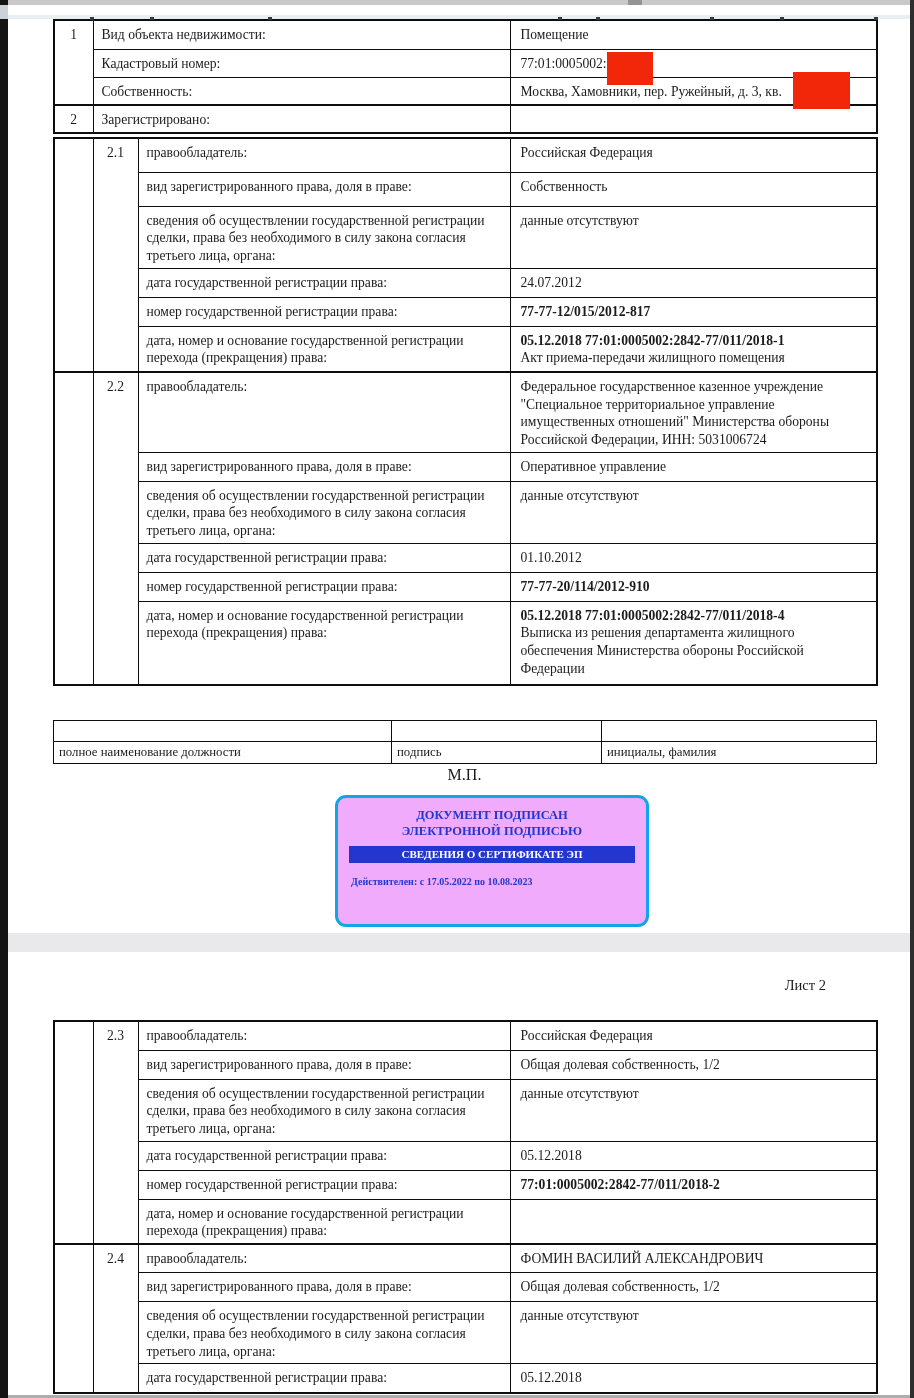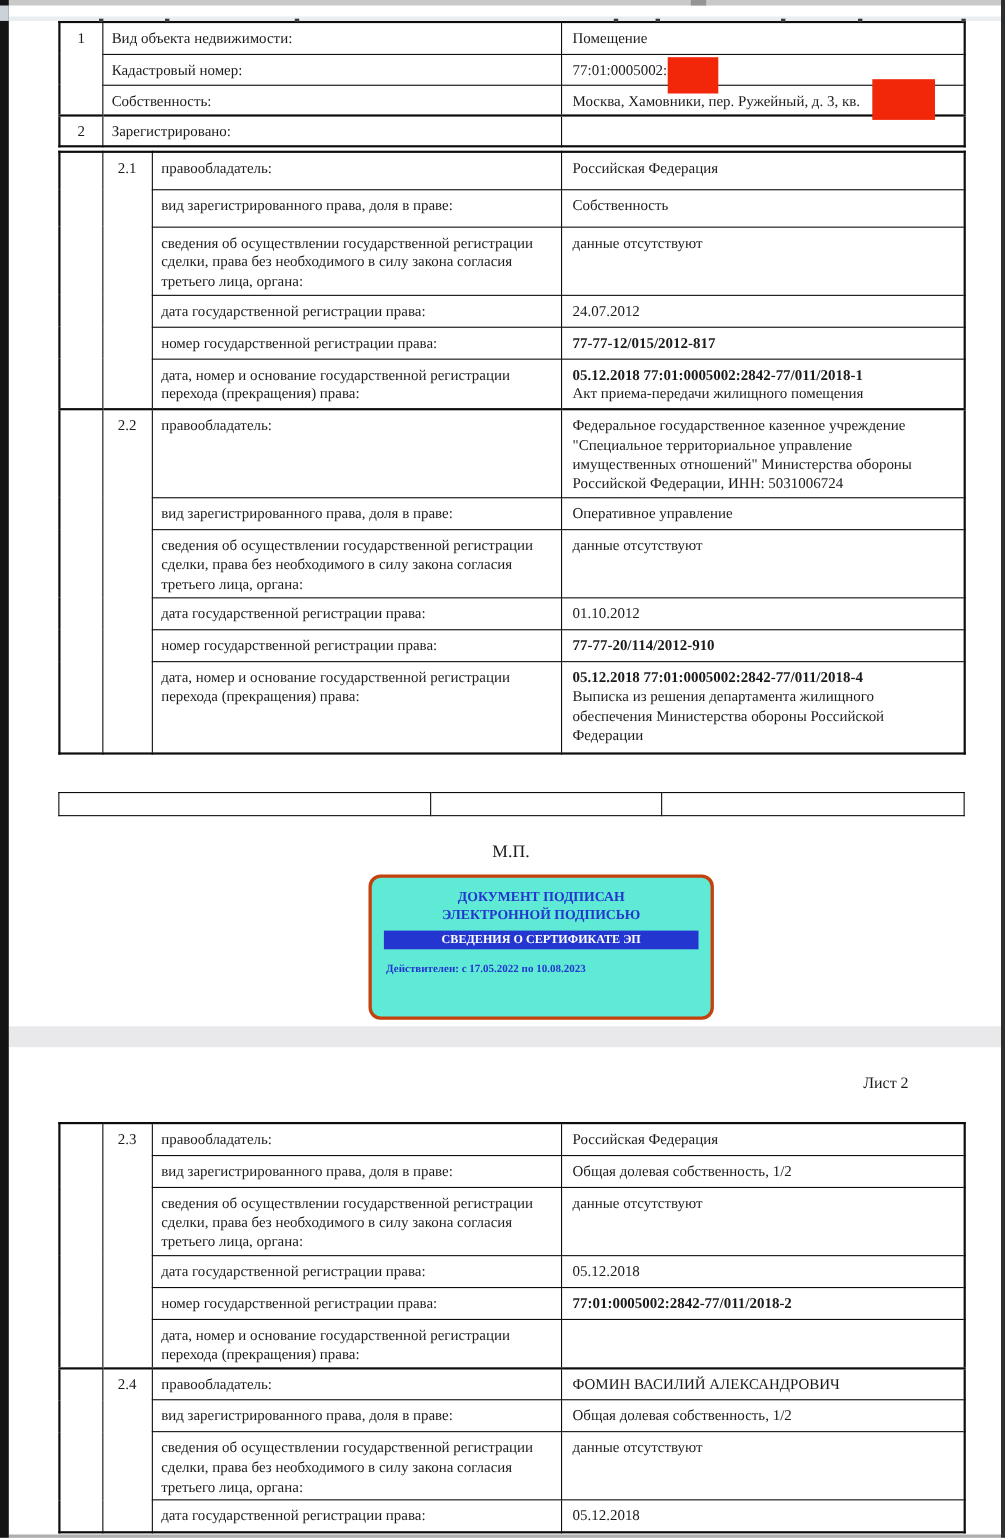--- a/index.html
+++ b/index.html
@@ -40,21 +40,21 @@
 
   
   .sig { left:53px; top:720px; width:823px; border:1.5px solid #0d0d0d; }
   .sig td { border:1.5px solid #0d0d0d; font-size:12.8px; padding:2px 5px; }
   .sig-empty td { height:21px; }
   .sig-lbls td { height:20px; }
   .mp { position:absolute; left:53px; top:766px; width:823px; text-align:center; font-size:16px; }
 
   
   .stamp { position:absolute; left:335px; top:795px; width:314px; height:132px;
-           border:3px solid #c2410c; border-radius:11px; background:#5eead4; color:#2336cf; z-index:3; }
+           border:3px solid #0ea5e9; border-radius:11px; background:#f0abfc; color:#2336cf; z-index:3; }
   .stamp-title { margin-top:9px; text-align:center; font-weight:bold; font-size:12.5px; line-height:1.3; }
   .stamp-bar { margin:6px 11px 0 11px; background:#2336cf; color:#ffffff; text-align:center;
                font-weight:bold; font-size:11px; padding:2px 0 3px 0; }
   .stamp-cert { position:relative; margin:11px 0 0 13px; height:18px; font-size:9px; }
   .stamp-cert .line1 { position:absolute; top:0; left:0; white-space:nowrap; text-decoration:underline; }
   .stamp-cert .line2 { position:absolute; top:5px; left:0; white-space:nowrap; font-size:9.5px; }
   .stamp-valid { margin:13px 0 0 13px; font-size:10px; font-weight:bold; }
 
   .sheet-label { position:absolute; left:53px; top:977px; width:773px; text-align:right; font-size:14.5px; z-index:6; }
 
@@ -189,20 +189,25 @@
       <col style="width:338px">
       <col style="width:210px">
       <col style="width:275px">
     </colgroup>
   <tbody>
       <tr class="sig-empty">
     <td></td>
     <td></td>
     <td></td>
   </tr>
+  <tr class="sig-lbls">
+    <td>полное наименование должности</td>
+    <td>подпись</td>
+    <td>инициалы, фамилия</td>
+  </tr>
 </tbody>
   </table>
 <div class="mp">М.П.</div>
 
 <div class="stamp">
   <div class="stamp-title">
     <div>ДОКУМЕНТ ПОДПИСАН</div>
     <div>ЭЛЕКТРОННОЙ ПОДПИСЬЮ</div>
   </div>
   <div class="stamp-bar">СВЕДЕНИЯ О СЕРТИФИКАТЕ ЭП</div>

